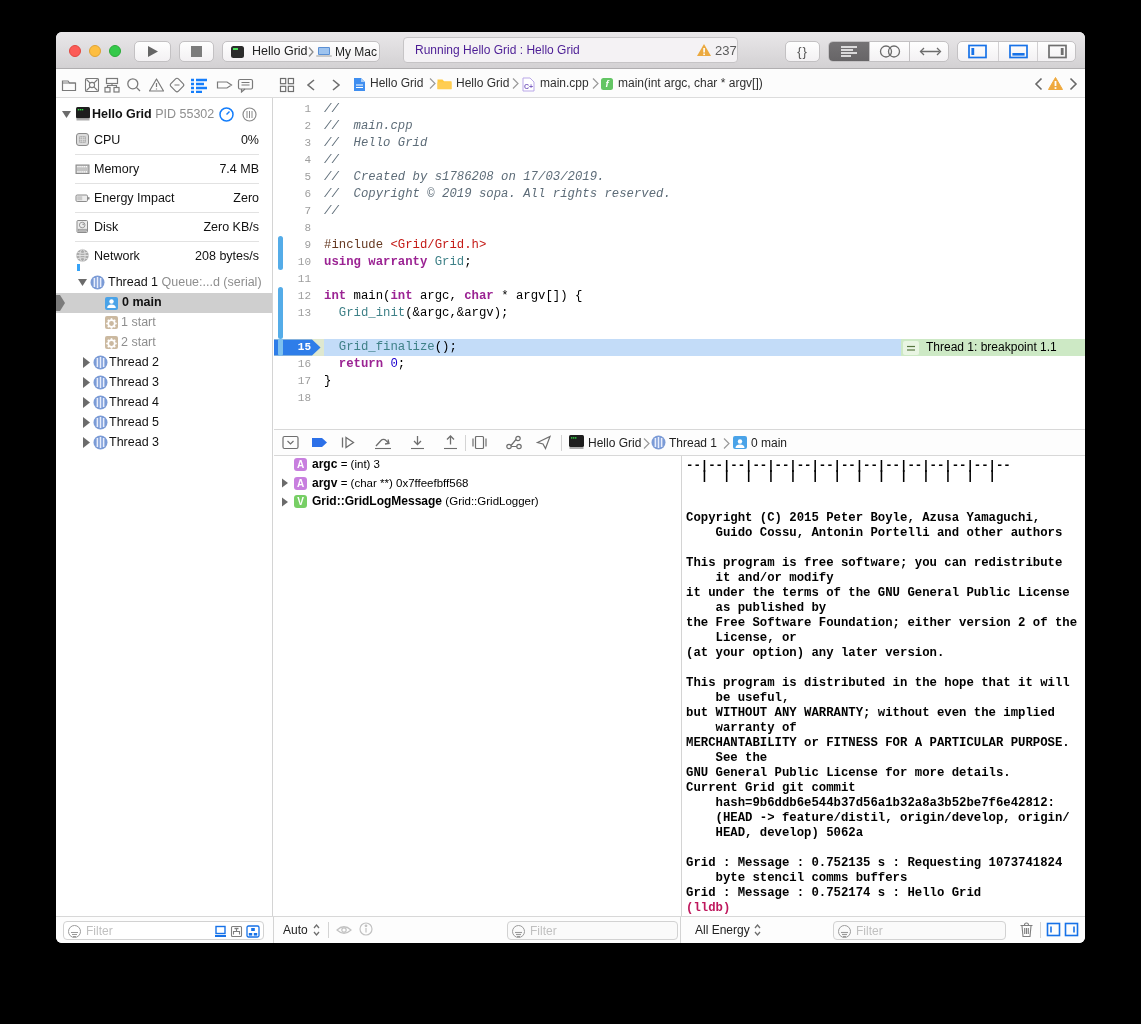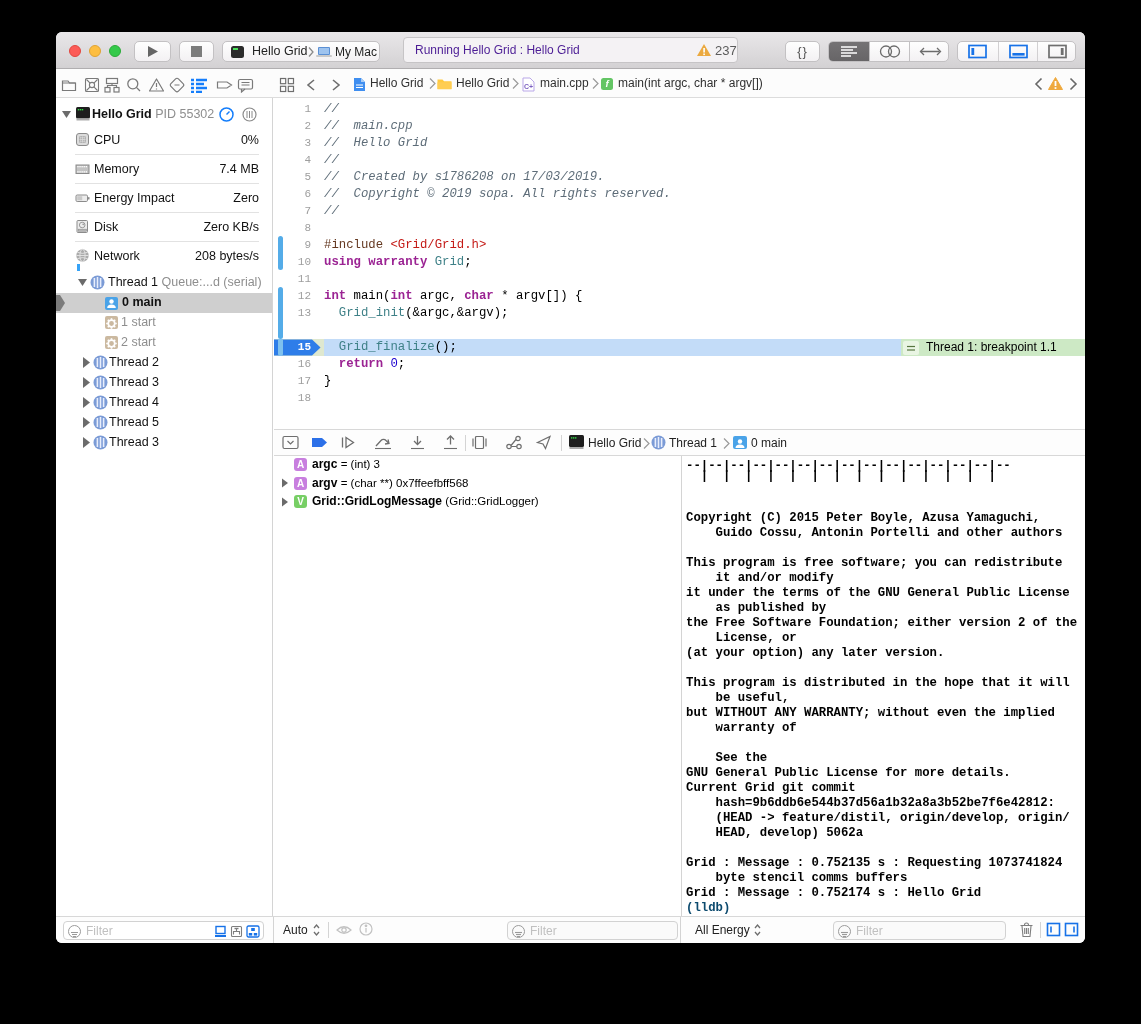--- a/index.html
+++ b/index.html
@@ -659,31 +659,32 @@
       <div class="conline" style="top:130px;">it under the terms of the GNU General Public License</div>
       <div class="conline" style="top:145px;">    as published by</div>
       <div class="conline" style="top:160px;">the Free Software Foundation; either version 2 of the</div>
       <div class="conline" style="top:175px;">    License, or</div>
       <div class="conline" style="top:190px;">(at your option) any later version.</div>
       <div class="conline" style="top:205px;"></div>
       <div class="conline" style="top:220px;">This program is distributed in the hope that it will</div>
       <div class="conline" style="top:235px;">    be useful,</div>
       <div class="conline" style="top:250px;">but WITHOUT ANY WARRANTY; without even the implied</div>
       <div class="conline" style="top:265px;">    warranty of</div>
+      <div class="conline" style="top:280px;">MERCHANTABILITY or FITNESS FOR A PARTICULAR PURPOSE.</div>
       <div class="conline" style="top:295px;">    See the</div>
       <div class="conline" style="top:310px;">GNU General Public License for more details.</div>
       <div class="conline" style="top:325px;">Current Grid git commit</div>
       <div class="conline" style="top:340px;">    hash=9b6ddb6e544b37d56a1b32a8a3b52be7f6e42812:</div>
       <div class="conline" style="top:355px;">    (HEAD -&gt; feature/distil, origin/develop, origin/</div>
       <div class="conline" style="top:370px;">    HEAD, develop) 5062a</div>
       <div class="conline" style="top:385px;"></div>
       <div class="conline" style="top:400px;">Grid : Message : 0.752135 s : Requesting 1073741824</div>
       <div class="conline" style="top:415px;">    byte stencil comms buffers</div>
       <div class="conline" style="top:430px;">Grid : Message : 0.752174 s : Hello Grid</div>
-      <div class="conline" style="top:445px; color:#0c4a6e;">(lldb) </div>
+      <div class="conline" style="top:445px; color:#be185d;">(lldb) </div>
     </div>
 
   <div class="botbar" id="botbar">
 
     <div class="filterfield" style="left:7px; top:4px; width:201px;">
       <div class="fficon"><svg width="11" height="11">
             <g stroke="#9a9a9a" stroke-width="1.1">
               <line x1="2" y1="3.5" x2="9" y2="3.5"></line>
               <line x1="3" y1="5.5" x2="8" y2="5.5"></line>
               <line x1="4" y1="7.5" x2="7" y2="7.5"></line>

